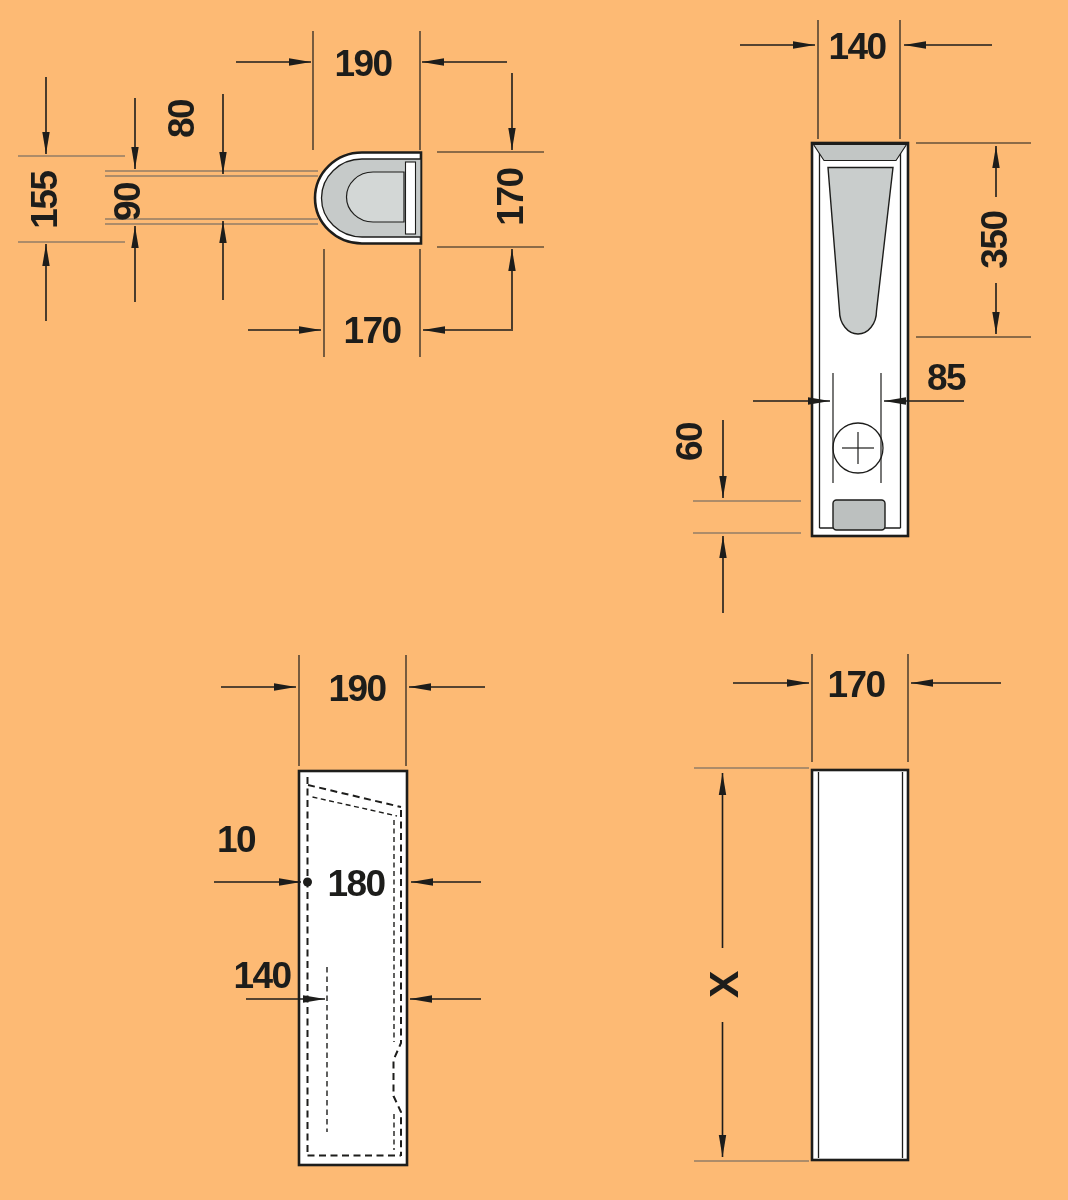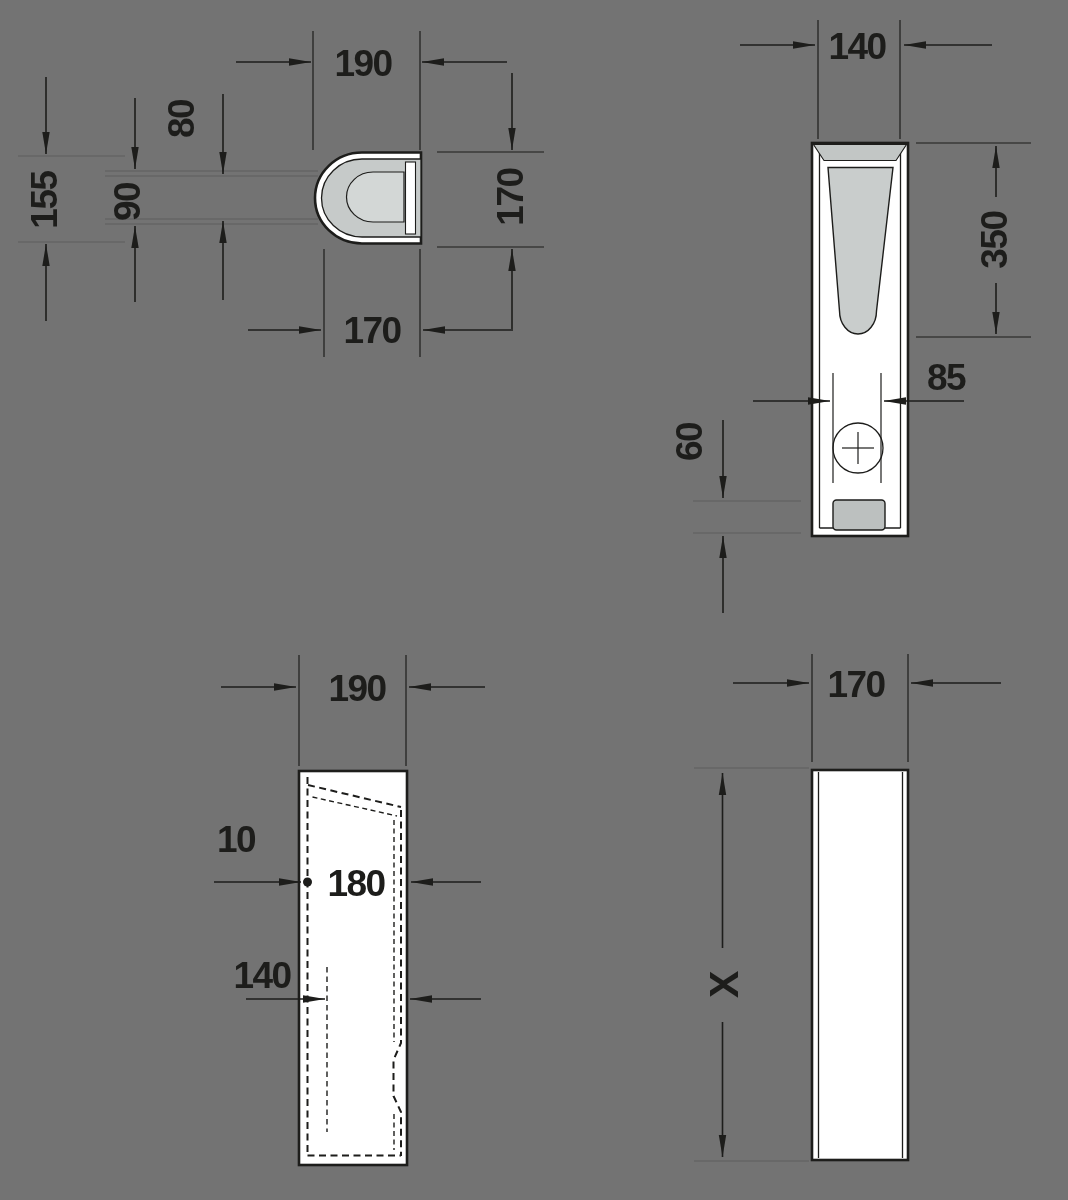--- a/index.html
+++ b/index.html
@@ -1,16 +1,16 @@
 <!DOCTYPE html>
 <html><head>
 <meta charset="utf-8">
 <style>
   html,body{margin:0;padding:0;background:#ffffff;}
-  .stage{width:1068px;height:1200px;background:#737373;position:relative;overflow:hidden;}
+  .stage{width:1068px;height:1200px;background:#fdba74;position:relative;overflow:hidden;}
   svg{display:block;}
   text{font-family:"Liberation Sans", sans-serif;font-weight:bold;fill:#1d1d1b;letter-spacing:-1.5px;}
   .dim{font-size:37px;}
   .dimx{font-size:41px;}
   .thin{stroke:#1d1d1b;stroke-width:1.2;fill:none;}
   .gline{stroke:#5f5f5f;stroke-width:1.2;fill:none;}
   .arrow{stroke:#1d1d1b;stroke-width:1.6;fill:none;}
   .outline{stroke:#1d1d1b;stroke-width:2.6;fill:#ffffff;}
   .inner{stroke:#1d1d1b;stroke-width:1.3;fill:none;}
 </style>

